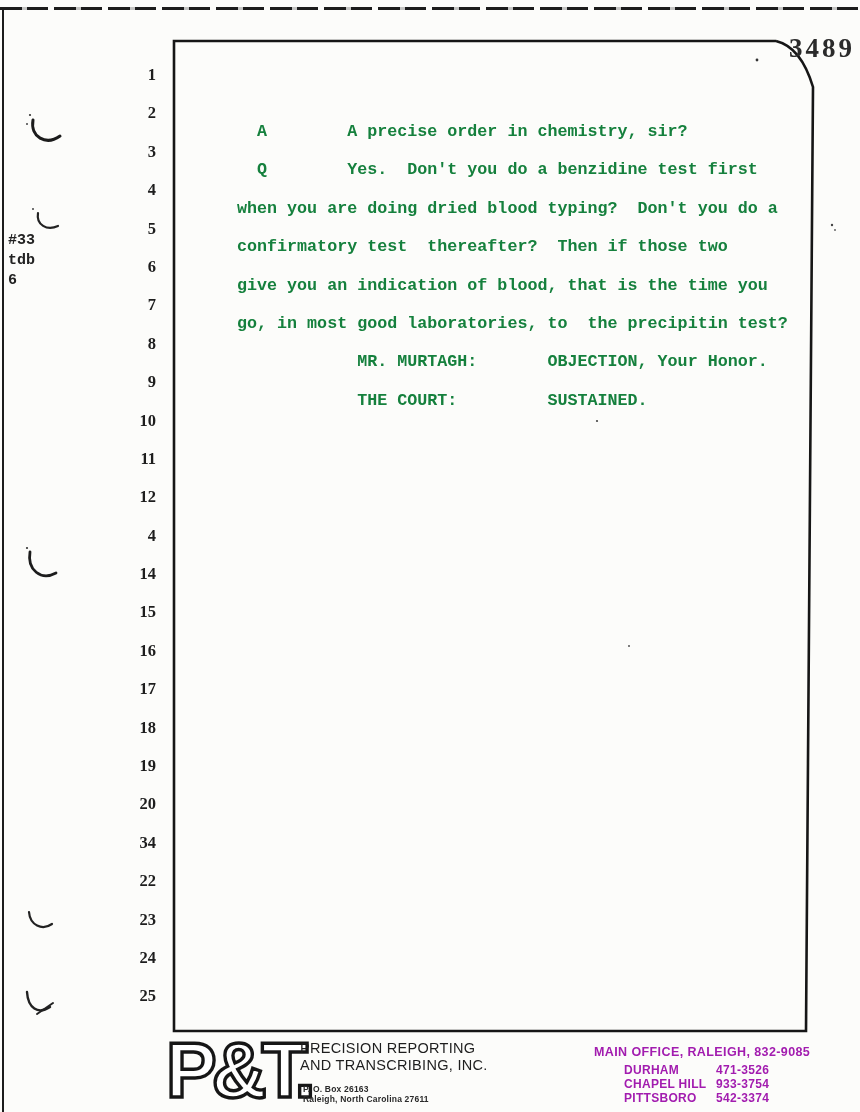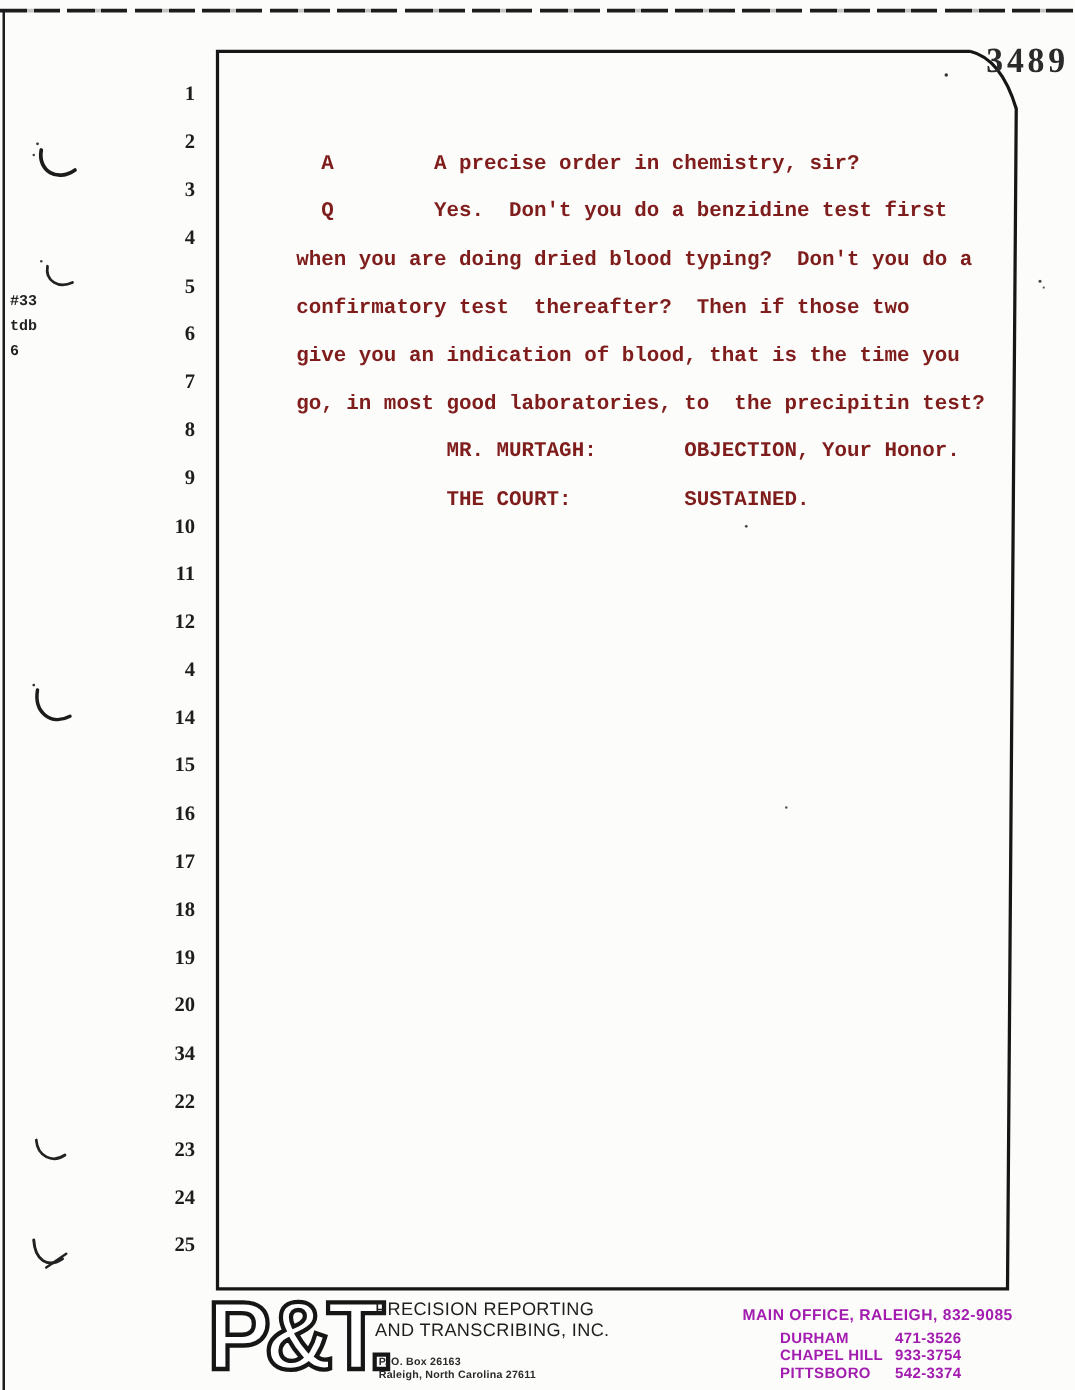--- a/index.html
+++ b/index.html
@@ -16,32 +16,32 @@
     position:absolute;left:2px;top:9px;width:2.4px;height:1103px;background:#1c1c1c;
   }
   svg.overlay{position:absolute;left:0;top:0;width:860px;height:1112px;}
   .stamp{
     position:absolute;left:789px;top:33px;
     font-family:"Liberation Serif",serif;font-weight:700;font-size:27px;
     letter-spacing:3px;color:#2b2b2b;transform:scaleY(1.05);
   }
   .margin-note{
     position:absolute;left:8px;top:231px;
-    font-family:"Liberation Mono",monospace;font-size:12px;font-weight:600;
+    font-family:"Liberation Mono",monospace;font-size:15px;font-weight:600;
     line-height:20px;color:#222;
   }
   .linenums{
     position:absolute;left:112px;top:56px;width:44px;text-align:right;
     font-family:"Liberation Serif",serif;font-weight:700;font-size:16.5px;color:#1d1d1d;
   }
   .linenums .ln{height:38.4px;line-height:38.4px;}
   .body-text{
     position:absolute;left:237px;top:56px;width:585px;
     font-family:"Liberation Mono","DejaVu Sans Mono",monospace;
-    font-size:16.7px;font-weight:600;color:#7f1d1d;
+    font-size:16.7px;font-weight:600;color:#15803d;
     white-space:pre;letter-spacing:0;
   }
   .body-text .tl{height:38.4px;line-height:38.4px;}
   .logo{
     position:absolute;left:166px;top:1026px;
     font-family:"Liberation Sans",sans-serif;font-weight:900;font-size:76px;
     letter-spacing:-5px;color:#ffffff;
     -webkit-text-stroke:3.4px #161616;
     transform:scaleY(1.02);
   }

